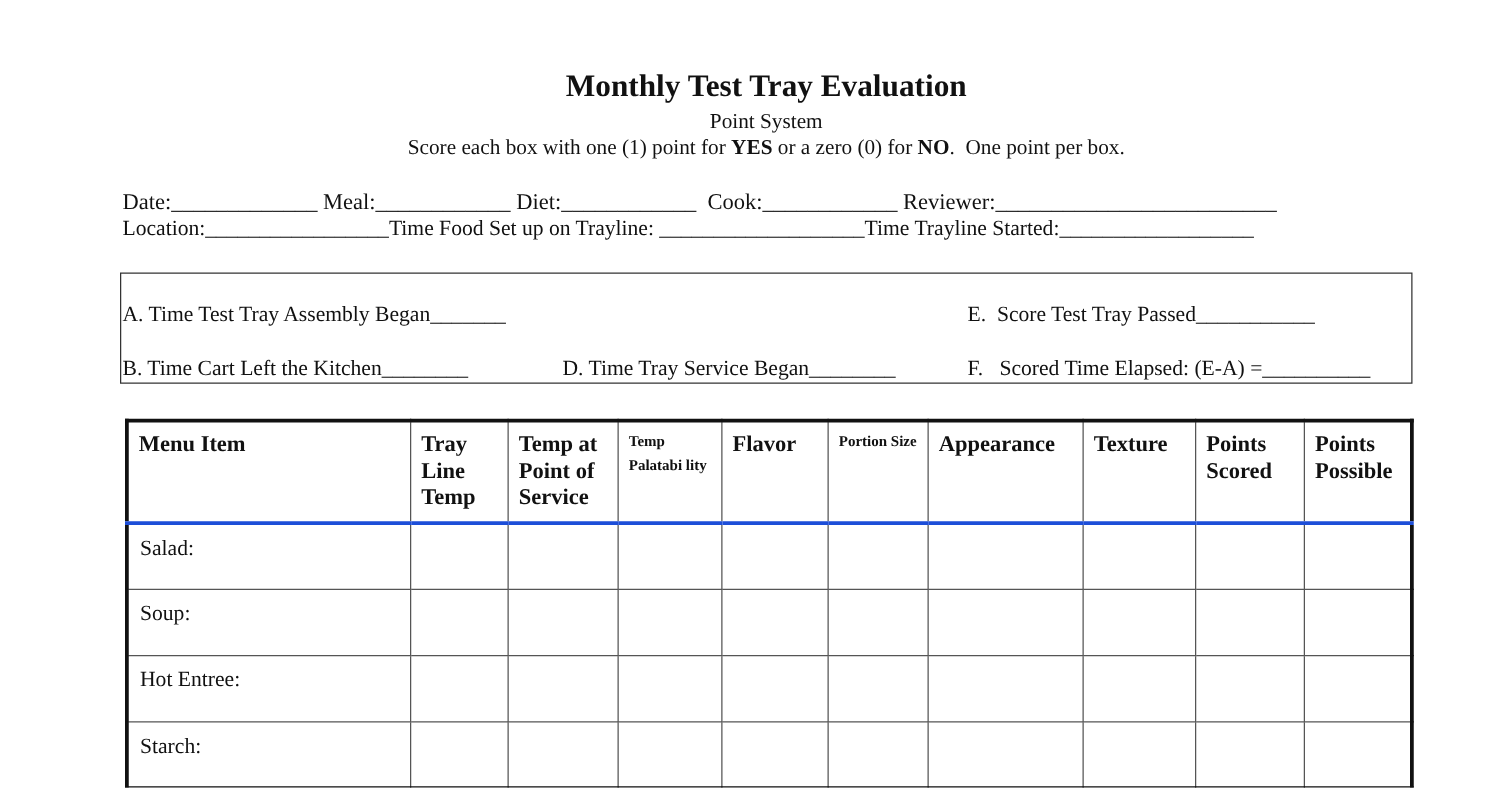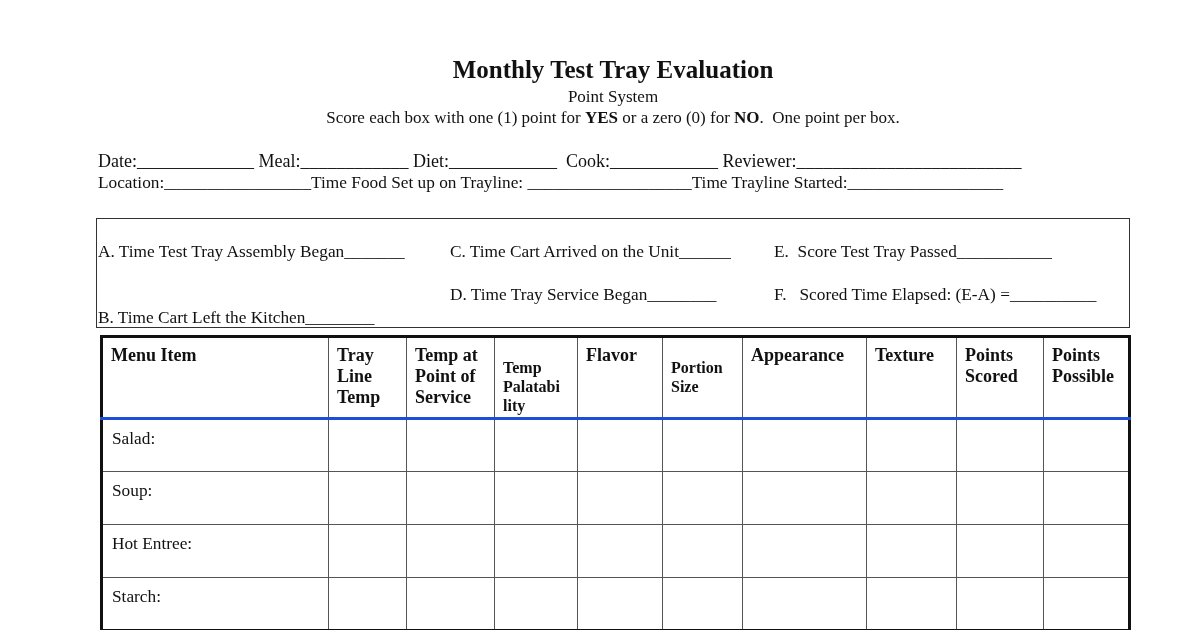--- a/index.html
+++ b/index.html
@@ -9,53 +9,52 @@
     position:relative;
   }
   .abs { position:absolute; white-space:pre; }
   .title { left:0; width:1226px; top:56px; text-align:center; font-size:25px; font-weight:bold; }
   .subtitle { left:0; width:1226px; top:87px; text-align:center; font-size:17px; }
   .instructions { left:0; width:1226px; top:108px; text-align:center; font-size:17px; }
   .instructions b { font-weight:bold; }
   .line1 { left:98px; top:151px; font-size:18px; }
   .line2 { left:98px; top:173px; font-size:17.3px; }
   .time-box {
-    position:absolute; left:96px; top:218px; width:1034px; height:110px;
+    position:absolute; left:96px; top:218px; width:1034px; height:89px;
     border:1.5px solid #333; box-sizing:border-box;
   }
   .tb-item { position:absolute; font-size:17.3px; white-space:pre; }
   table.eval {
     position:absolute; left:100px; top:335px; border-collapse:collapse;
     border:3px solid #111; table-layout:fixed;
   }
   table.eval th, table.eval td {
     border:1.5px solid #555; vertical-align:top; padding:0; box-sizing:border-box;
   }
   table.eval thead th {
     height:82px; font-weight:bold; text-align:left; font-size:18px; line-height:21px;
     padding:7px 8px 0 8px; border-bottom:3px solid #1d4ed8;
   }
-  table.eval thead th.small { font-size:16px; line-height:19px; padding-top:20px; }
+  table.eval thead th.small { font-size:12px; line-height:19px; padding-top:6px; }
   table.eval td { height:53px; }
   table.eval td.label { font-size:17.3px; padding:9px 9px 0 9px; }
 </style>
 </head>
 <body>
 
 <div class="abs title">Monthly Test Tray Evaluation</div>
 <div class="abs subtitle">Point System</div>
 <div class="abs instructions"><span>Score each box with one (1) point for </span><b>YES</b><span> or a zero (0) for </span><b>NO</b><span>.  One point per box.</span></div>
 
 <div class="abs line1">Date:_____________ Meal:____________ Diet:____________  Cook:____________ Reviewer:_________________________</div>
 <div class="abs line2">Location:_________________Time Food Set up on Trayline: ___________________Time Trayline Started:__________________</div>
 
 <div class="time-box">
   <div class="tb-item" style="left:1px; top:23px;">A. Time Test Tray Assembly Began_______</div>
-  <div class="tb-item" style="left:1px; top:66px;margin-top:23px;">B. Time Cart Left the Kitchen________</div>
-  <div class="tb-item" style="left:353px; top:23px;">C. Time Cart Arrived on the Unit______</div>
+  <div class="tb-item" style="left:1px; top:66px;">B. Time Cart Left the Kitchen________</div>
   <div class="tb-item" style="left:353px; top:66px;">D. Time Tray Service Began________</div>
   <div class="tb-item" style="left:677px; top:23px;">E.  Score Test Tray Passed___________</div>
   <div class="tb-item" style="left:677px; top:66px;">F.   Scored Time Elapsed: (E-A) =__________</div>
 </div>
 
 <table class="eval">
   <colgroup>
     <col style="width:227px">
       <col style="width:78px">
       <col style="width:88px">

